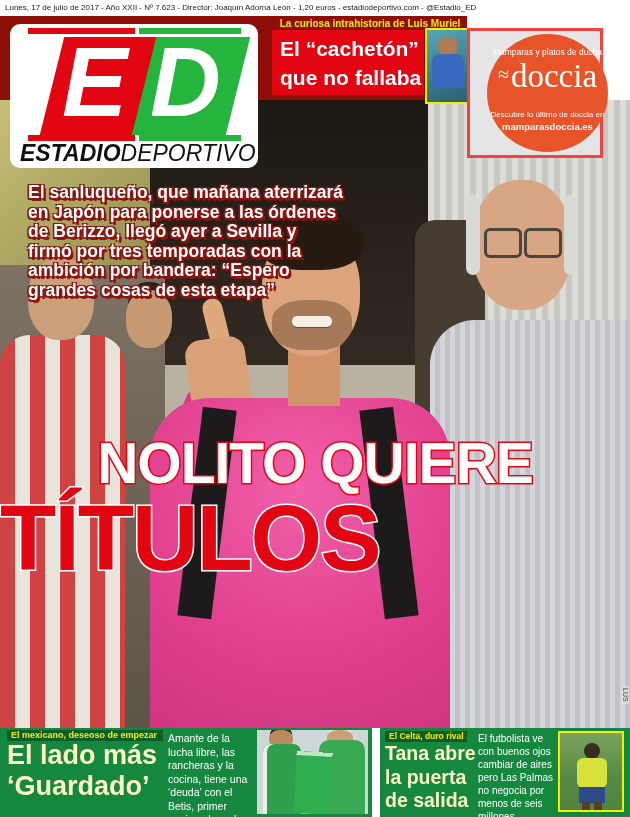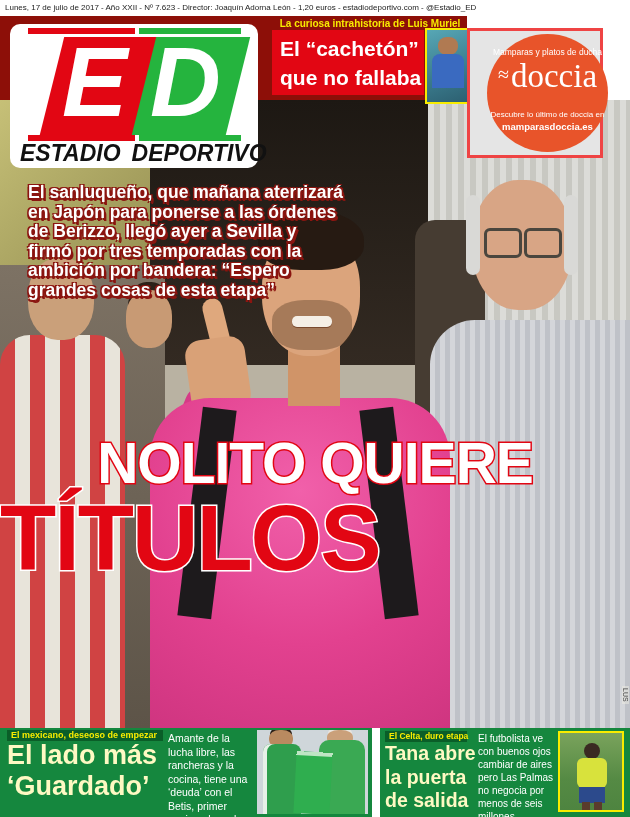--- a/index.html
+++ b/index.html
@@ -22,21 +22,21 @@
   .bar-red{background:#e20613;}
   .bar-green{background:#25b43e;}
   .logo-shape{top:13px;width:94px;height:98px;transform:skewX(-14deg);}
   .logo-e-shape{left:42px;background:#e20613;}
   .logo-d-shape{left:134px;background:#25b43e;}
   .logo-letter{top:2px;font-size:98px;line-height:112px;font-weight:bold;font-style:italic;
           color:#fff;z-index:2;}
   .masthead-title{left:10px;top:116px;width:236px;font-size:23px;font-style:italic;color:#111;
           white-space:nowrap;letter-spacing:0px;}
   .mt1{font-weight:bold;}
-  .mt2{font-weight:bold;margin-left:11px;}
+  .mt2{font-weight:normal;margin-left:0;}
 
   
   .cacheton{left:272px;top:30px;width:152px;height:65px;background:#e20613;z-index:5;
           color:#fff;font-weight:bold;font-size:21px;line-height:29px;padding:4px 0 0 8px;
           box-sizing:border-box;white-space:nowrap;}
   .muriel-photo{left:425px;top:28px;width:43px;height:72px;border:2px solid #f8ec00;z-index:5;
           background:linear-gradient(160deg,#57a7b5 0%,#3a7a8c 60%,#2c5f70 100%);overflow:hidden;}
   .mp-head{left:11px;top:7px;width:20px;height:18px;background:#b07a52;border-radius:45%;}
   .mp-shirt{left:5px;top:24px;width:32px;height:34px;background:#3a6ac0;border-radius:8px 8px 0 0;}
 
@@ -229,21 +229,21 @@
     <div class="abs bl-photo">
       <div class="abs g-head1"></div>
       <div class="abs g-fig1"></div>
       <div class="abs g-head2"></div>
       <div class="abs g-fig2"></div>
       <div class="abs g-flag"></div>
     </div>
   </div>
 
   <div class="abs box-right">
-    <div class="abs kicker-strip br-kicker">El Celta, duro etapa</div>
+    <div class="abs kicker-strip br-kicker">El Celta, duro rival</div>
     <div class="abs br-headline">
       <div>Tana abre</div>
       <div>la puerta</div>
       <div>de salida</div>
     </div>
     <div class="abs br-body">El futbolista ve con buenos ojos cambiar de aires pero Las Palmas no negocia por menos de seis millones</div>
     <div class="abs br-photo">
       <div class="abs t-head"></div>
       <div class="abs t-shirt"></div>
       <div class="abs t-shorts"></div>

